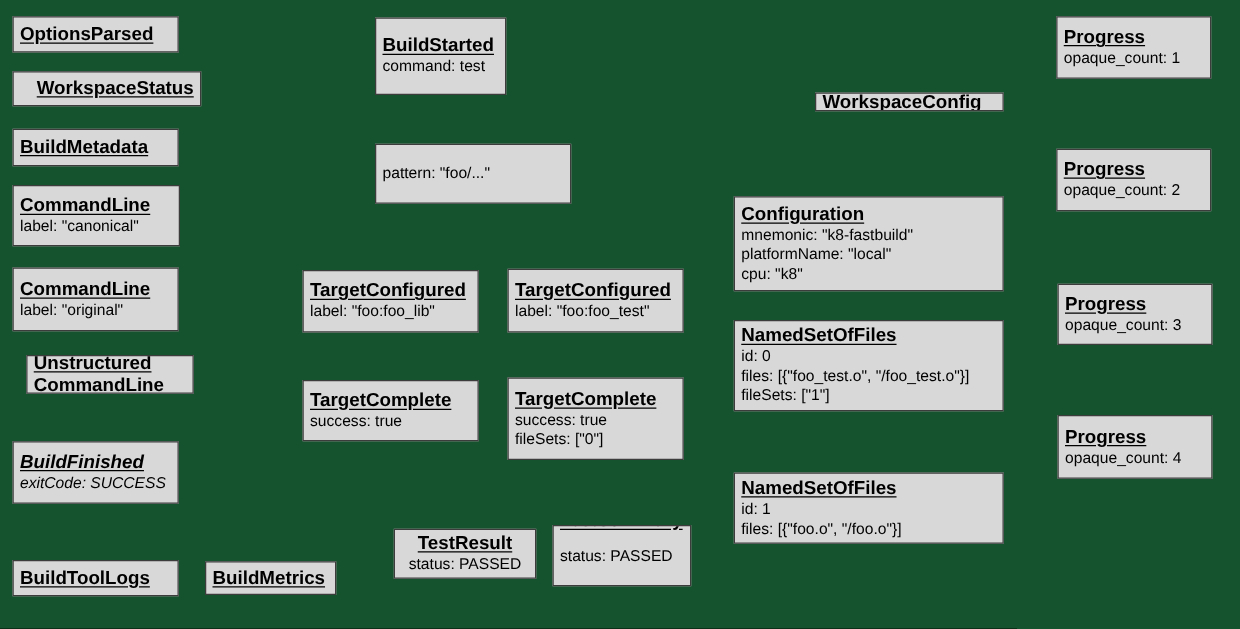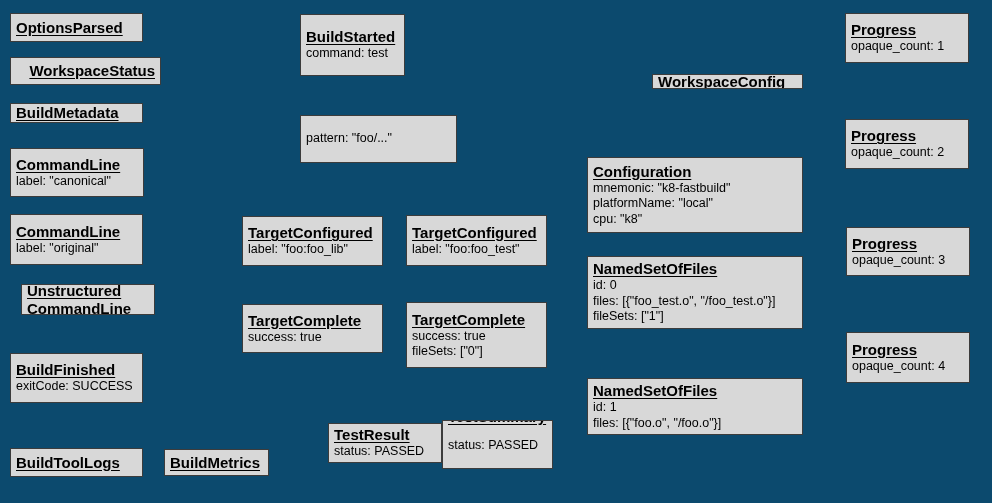--- a/index.html
+++ b/index.html
@@ -37,43 +37,43 @@
   }
   .node-line {
     font-size: 12.5px;
     line-height: 15.5px;
     white-space: nowrap;
   }
 </style>
 </head>
 <body>
 
-<div class="canvas" style="background: #0c4a6e;">
+<div class="canvas" style="background: #14532d;">
     <div class="node" style="left: 10px; top: 13px; width: 133px; height: 29px; background: rgb(216, 216, 216); border-color: rgb(60, 60, 60); color: rgb(0, 0, 0);">
       <div class="node-title">OptionsParsed</div>
     </div>
     <div class="node" style="left: 10px; top: 57px; width: 151px; height: 28px; background: rgb(216, 216, 216); border-color: rgb(60, 60, 60); color: rgb(0, 0, 0); text-align: right;">
       <div class="node-title">WorkspaceStatus</div>
     </div>
-    <div class="node" style="left: 10px; top: 103px; width: 133px; height: 20px; background: rgb(216, 216, 216); border-color: rgb(60, 60, 60); color: rgb(0, 0, 0);">
+    <div class="node" style="left: 10px; top: 103px; width: 133px; height: 30px; background: rgb(216, 216, 216); border-color: rgb(60, 60, 60); color: rgb(0, 0, 0);">
       <div class="node-title">BuildMetadata</div>
     </div>
     <div class="node" style="left: 10px; top: 148px; width: 134px; height: 49px; background: rgb(216, 216, 216); border-color: rgb(60, 60, 60); color: rgb(0, 0, 0);">
       <div class="node-title">CommandLine</div>
       <div class="node-line">label: "canonical"</div>
     </div>
     <div class="node" style="left: 10px; top: 214px; width: 133px; height: 51px; background: rgb(216, 216, 216); border-color: rgb(60, 60, 60); color: rgb(0, 0, 0);">
       <div class="node-title">CommandLine</div>
       <div class="node-line">label: "original"</div>
     </div>
     <div class="node" style="left: 10px; top: 284px; width: 134px; height: 31px; background: rgb(216, 216, 216); border-color: rgb(60, 60, 60); color: rgb(0, 0, 0); margin-left: 11px;">
       <div class="node-title">Unstructured</div>
       <div class="node-title">CommandLine</div>
     </div>
-    <div class="node" style="left: 10px; top: 353px; width: 133px; height: 50px; background: rgb(216, 216, 216); border-color: rgb(60, 60, 60); color: rgb(0, 0, 0);">
+    <div class="node" style="left: 10px; top: 353px; width: 133px; height: 50px; background: rgb(216, 216, 216); border-color: rgb(60, 60, 60); color: rgb(0, 0, 0); font-style: italic;">
       <div class="node-title">BuildFinished</div>
       <div class="node-line">exitCode: SUCCESS</div>
     </div>
     <div class="node" style="left: 10px; top: 448px; width: 133px; height: 29px; background: rgb(216, 216, 216); border-color: rgb(60, 60, 60); color: rgb(0, 0, 0);">
       <div class="node-title">BuildToolLogs</div>
     </div>
     <div class="node" style="left: 164px; top: 449px; width: 105px; height: 27px; background: rgb(216, 216, 216); border-color: rgb(60, 60, 60); color: rgb(0, 0, 0);">
       <div class="node-title">BuildMetrics</div>
     </div>
     <div class="node" style="left: 300px; top: 14px; width: 105px; height: 62px; background: rgb(216, 216, 216); border-color: rgb(60, 60, 60); color: rgb(0, 0, 0);">
@@ -93,21 +93,21 @@
     </div>
     <div class="node" style="left: 242px; top: 304px; width: 141px; height: 49px; background: rgb(216, 216, 216); border-color: rgb(60, 60, 60); color: rgb(0, 0, 0);">
       <div class="node-title">TargetComplete</div>
       <div class="node-line">success: true</div>
     </div>
     <div class="node" style="left: 406px; top: 302px; width: 141px; height: 66px; background: rgb(216, 216, 216); border-color: rgb(60, 60, 60); color: rgb(0, 0, 0);">
       <div class="node-title">TargetComplete</div>
       <div class="node-line">success: true</div>
       <div class="node-line">fileSets: ["0"]</div>
     </div>
-    <div class="node" style="left: 328px; top: 423px; width: 114px; height: 40px; background: rgb(216, 216, 216); border-color: rgb(60, 60, 60); color: rgb(0, 0, 0);">
+    <div class="node" style="left: 315px; top: 423px; width: 114px; height: 40px; background: rgb(216, 216, 216); border-color: rgb(60, 60, 60); color: rgb(0, 0, 0); align-items: center;">
       <div class="node-title">TestResult</div>
       <div class="node-line">status: PASSED</div>
     </div>
     <div class="node" style="left: 442px; top: 420px; width: 111px; height: 49px; background: rgb(216, 216, 216); border-color: rgb(60, 60, 60); color: rgb(0, 0, 0); gap: 12px;">
       <div class="node-title">TestSummary</div>
       <div class="node-line">status: PASSED</div>
       <div class="node-line">runs: 1</div>
     </div>
     <div class="node" style="left: 652px; top: 74px; width: 151px; height: 15px; background: rgb(216, 216, 216); border-color: rgb(60, 60, 60); color: rgb(0, 0, 0);">
       <div class="node-title">WorkspaceConfig</div>

